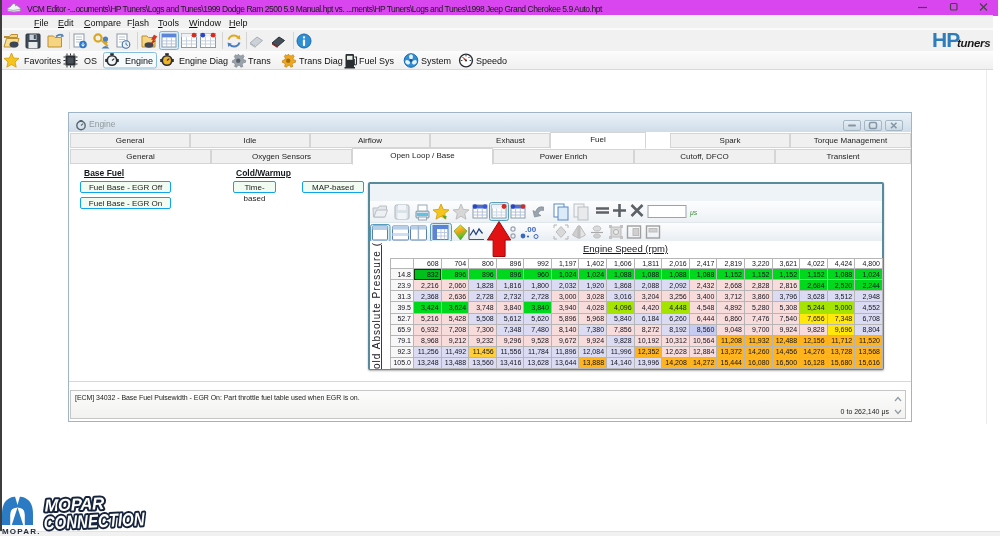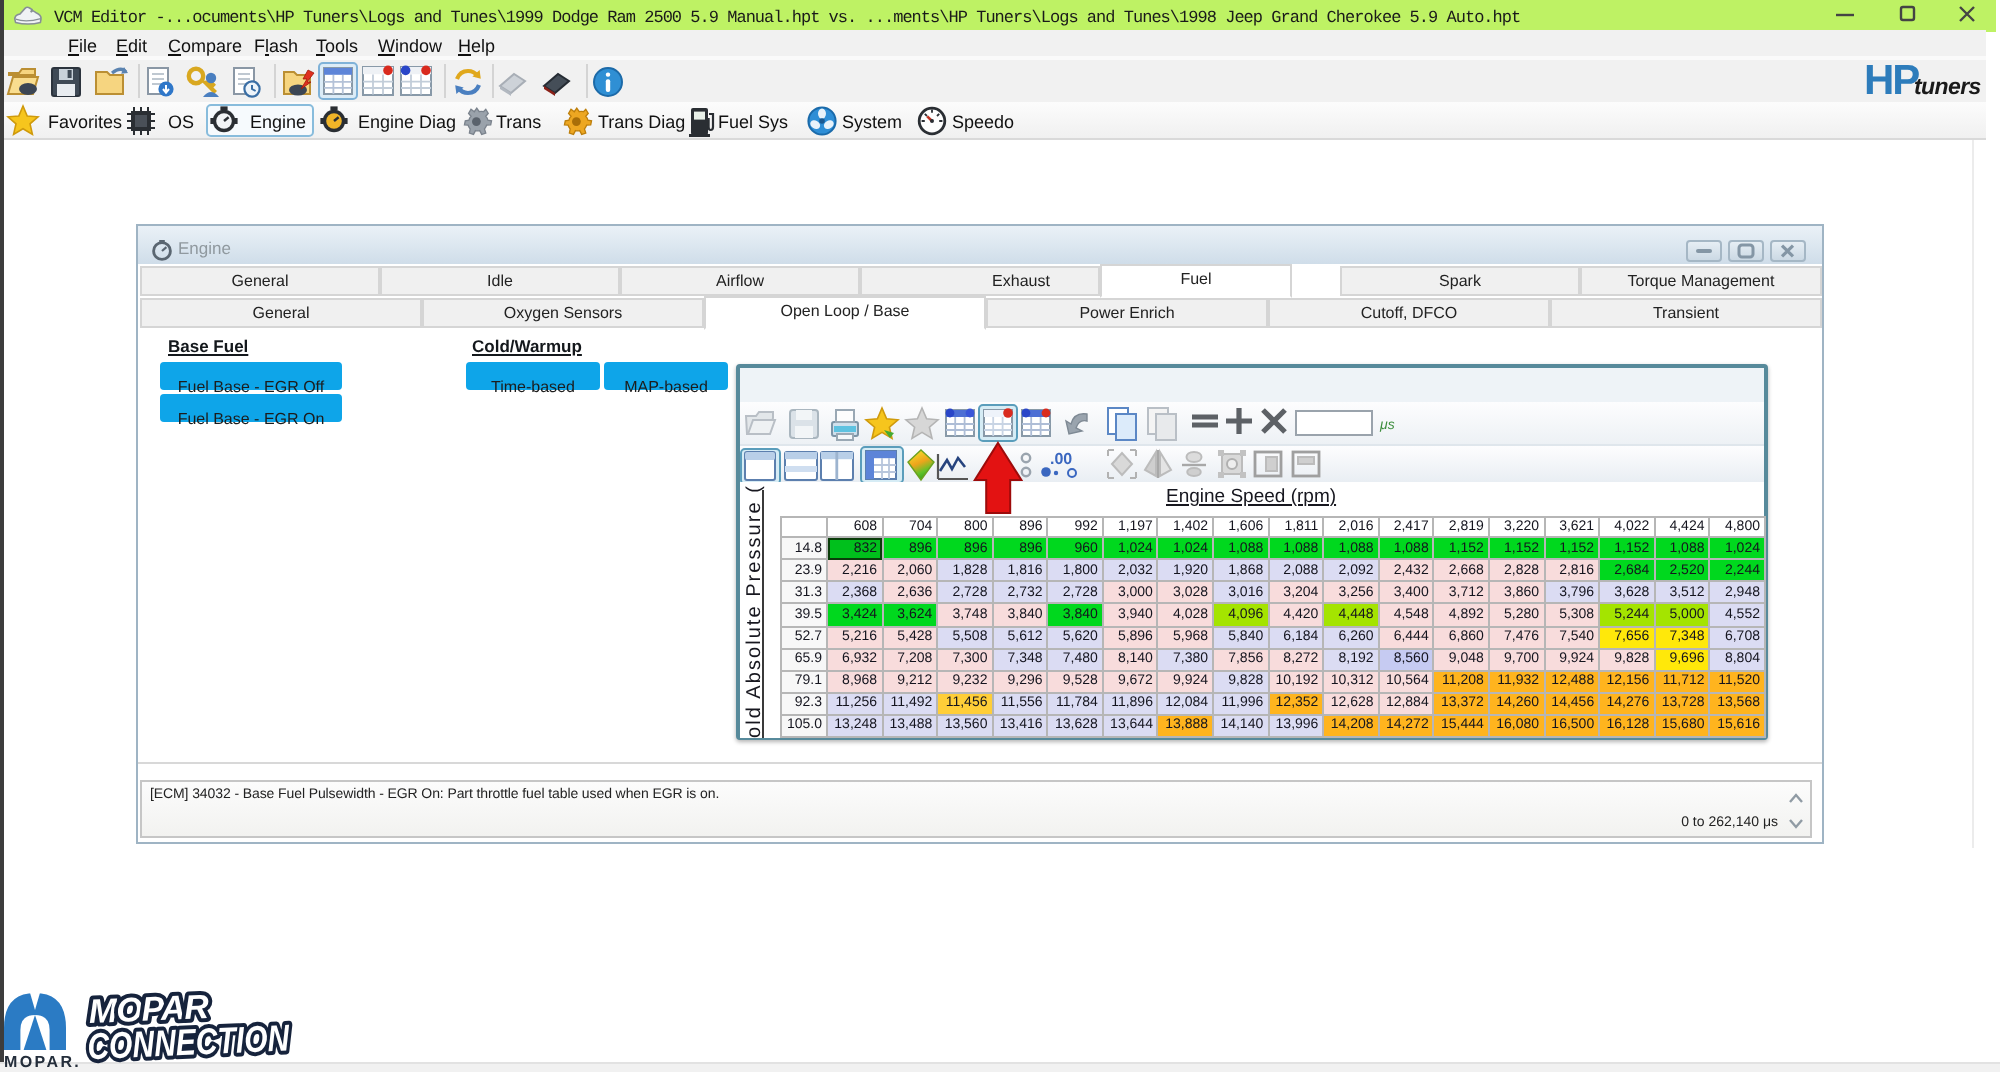--- a/index.html
+++ b/index.html
@@ -3,36 +3,36 @@
 <meta charset="utf-8">
 <style>
 * { margin:0; padding:0; box-sizing:border-box; }
 svg { display:block; }
 html,body { width:1000px; height:536px; background:#fff; font-family:"Liberation Sans", sans-serif; overflow:hidden; }
 #root { position:relative; width:1000px; height:536px; background:#fff; overflow:hidden; }
 .abs { position:absolute; }
 
 
 #leftline { left:0; top:0; width:1.5px; height:531px; background:#3d3d3d; }
-#titlebar { left:2px; top:0; width:996px; height:16px; background:#bef264;font-family:Liberation Mono, monospace; }
+#titlebar { left:2px; top:0; width:996px; height:16px; background:#d946ef; }
 #titletext { left:25px; top:3.5px; font-size:8.5px; color:#1a1a1a; white-space:nowrap; letter-spacing:-0.49px; }
 #menubar { left:2px; top:15px; width:991px; height:14px; background:#f1f1f1; }
 .menuitem { position:absolute; top:3px; font-size:9px; color:#111;padding-left:22px; }
 #toolbar { left:2px; top:30px; width:991px; height:21px; background:#f1f1f1; }
 #tabbar { left:2px; top:51px; width:991px; height:19px; background:linear-gradient(#fcfcfc,#f0f0f0); border-bottom:1px solid #d9d9d9; }
 .tabitem { position:absolute; top:4.5px; font-size:9px; color:#111; white-space:nowrap; }
 
 
 #engwin { left:68px; top:112px; width:844px; height:310px; background:#fff; border:1px solid #9fb4c4; }
 #engtitle { left:0; top:0; width:100%; height:19px; background:linear-gradient(#eaf1f7,#cfdde9); }
 .ewbtn { position:absolute; top:7px; width:18px; height:11px; background:linear-gradient(#e6eef4,#cbd9e4); border:1px solid #a5b7c5; border-radius:2px; }
 .etab { position:absolute; height:15px; background:#f0f0f0; border:1px solid #d5d5d5; font-size:8px; color:#222; text-align:center; line-height:14px; white-space:nowrap; overflow:hidden; }
 .etab.sel { background:#fff; border-bottom:1px solid #fff; z-index:2; }
 .hdrU { position:absolute; font-size:8.5px; font-weight:bold; color:#14181c; text-decoration:underline; }
-.gbtn { position:absolute; height:12px; background:#f2fbf2; border:7px solid #0ea5e9; border-radius:2px; font-size:8px; color:#1c1c1c; text-align:center; line-height:11px; }
+.gbtn { position:absolute; height:12px; background:#f2fbf2; border:1px solid #0ea5e9; border-radius:2px; font-size:8px; color:#1c1c1c; text-align:center; line-height:11px; }
 
 
 #tblwin { left:368px; top:182px; width:516px; height:188px; background:#eef3f7; border:2px solid #578a9b; border-radius:2px; box-shadow:0 1px 2px rgba(0,0,0,.3); }
 #tbltitle { left:0; top:0; width:100%; height:17px; background:linear-gradient(#dcebf7,#bed3e3); }
 .twbtn { position:absolute; top:3px; width:19px; height:10px; background:linear-gradient(#e3ecf3,#c3d4e2); border:1px solid #92a9bb; border-radius:2.5px; }
 .twclose { background:linear-gradient(#f0a088,#d93c21 45%,#c23014); border:1px solid #8a3525; }
 #tbltbar1 { left:0; top:17px; width:100%; height:21px; background:linear-gradient(#fdfdfe,#edf1f5); }
 #tbltbar2 { left:0; top:38px; width:100%; height:19px; background:linear-gradient(#fdfdfe,#e9eef3); border-top:1px solid #dfe6ec; }
 #tblbody { left:0; top:57px; width:512px; height:128px; background:#fff; }
 
@@ -278,21 +278,21 @@
     <div class="etab" style="left:142px;top:36px;width:141px;">Oxygen Sensors</div>
     <div class="etab sel" style="left:283px;top:35px;width:141px;height:17px;">Open Loop / Base</div>
     <div class="etab" style="left:424px;top:36px;width:141px;">Power Enrich</div>
     <div class="etab" style="left:565px;top:36px;width:141px;">Cutoff, DFCO</div>
     <div class="etab" style="left:706px;top:36px;width:136px;">Transient</div>
 
     <div class="hdrU" style="left:15px;top:55px;">Base Fuel</div>
     <div class="gbtn" style="left:11px;top:68px;width:91px;">Fuel Base - EGR Off</div>
     <div class="gbtn" style="left:11px;top:84px;width:91px;">Fuel Base - EGR On</div>
     <div class="hdrU" style="left:167px;top:55px;">Cold/Warmup</div>
-    <div class="gbtn" style="left:164px;top:68px;width:67px;">Time-based</div>
+    <div class="gbtn" style="left:164px;top:68px;width:43px;">Time-based</div>
     <div class="gbtn" style="left:233px;top:68px;width:62px;">MAP-based</div>
     <div class="abs" style="left:0;top:268px;width:842px;height:1px;background:#d8d8d8;"></div>
   </div>
 
   <div id="statbox" class="abs">
     <div class="abs" style="left:4px;top:3px;font-size:7px;color:#222;letter-spacing:-0.05px;">[ECM] 34032 - Base Fuel Pulsewidth - EGR On: Part throttle fuel table used when EGR is on.</div>
     <div class="abs" style="right:16px;bottom:3px;font-size:7px;color:#222;">0 to 262,140 μs</div>
     <svg class="abs" style="right:2px;top:2px;" width="10" height="24" viewBox="0 0 10 24">
         <path d="M2 8 L5 4.5 L8 8" fill="none" stroke="#909ba4" stroke-width="1.2"></path>
         <path d="M2 17 L5 20.5 L8 17" fill="none" stroke="#909ba4" stroke-width="1.2"></path>

